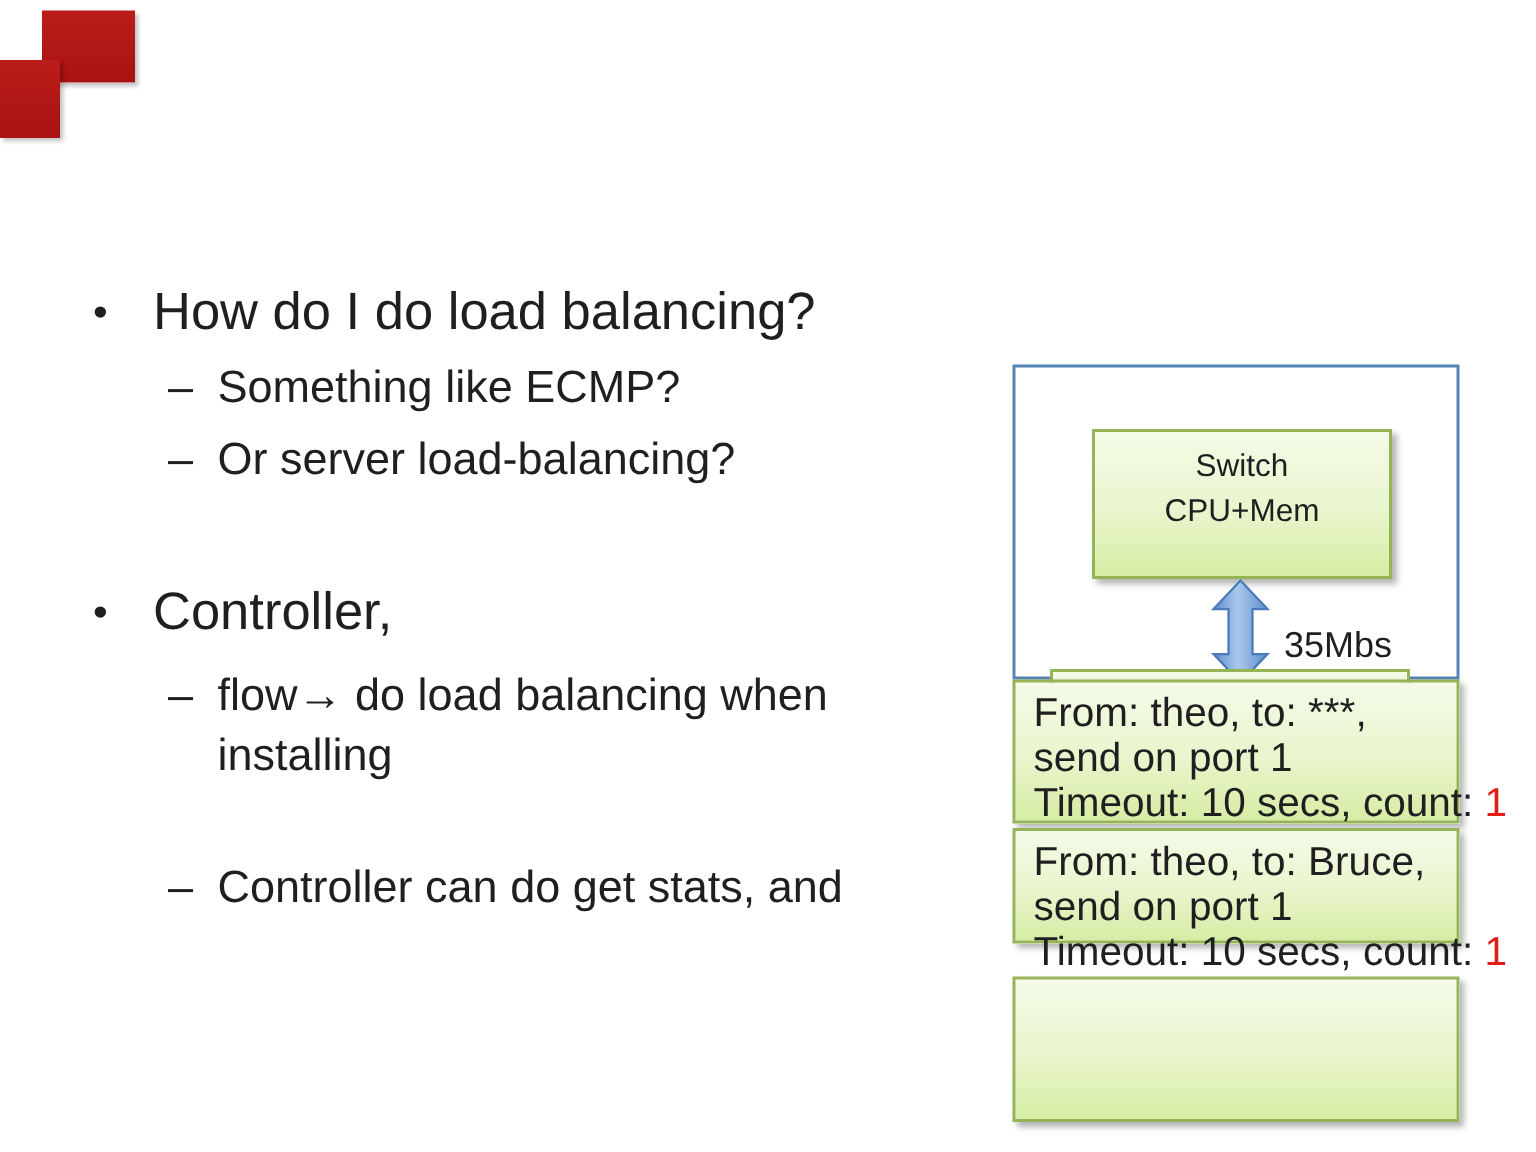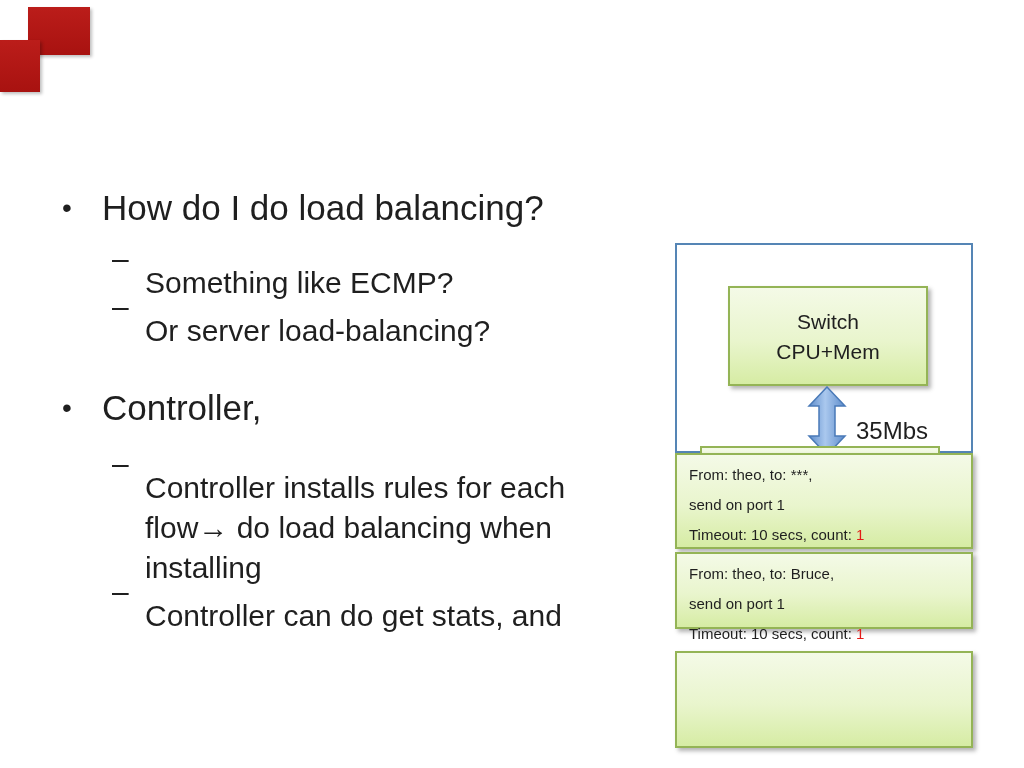--- a/index.html
+++ b/index.html
@@ -17,32 +17,32 @@
 
   
   .bullet{position:absolute;}
   .bullet .marker{position:absolute;left:0;top:0;}
   .bullet .lines > div{white-space:nowrap;}
   .l1{left:62px;font-size:35px;line-height:42px;}
   .l1 .marker{font-size:28px;line-height:42px;}
   .l1 .lines{margin-left:40px;}
   .l2{left:112px;font-size:30px;line-height:40px;}
   .l2 .marker{font-size:30px;line-height:40px;}
-  .l2 .lines{margin-left:33px;margin-top:24px;}
+  .l2 .lines{margin-left:33px;}
 
   
   .outer-box{left:675px;top:243px;width:298px;height:210px;background:#ffffff;
     border:2px solid #5585b5;box-sizing:border-box;}
   .green-box{background:linear-gradient(180deg,#f4fae7 0%,#e9f5cd 55%,#d6eca4 100%);
     border:2px solid #94b456;box-sizing:border-box;
     box-shadow:3px 3px 4px rgba(90,90,90,0.45);}
   .switch-box{left:728px;top:286px;width:200px;height:100px;text-align:center;
-    font-size:21px;line-height:30px;padding-top:19px;}
+    font-size:21px;line-height:30px;padding-top:8px;}
   .hidden-box{left:700px;top:446px;width:240px;height:40px;box-shadow:none;}
-  .flow-box{left:675px;width:298px;font-size:15px;line-height:30px;padding:5px 0 0 12px;}
+  .flow-box{left:675px;width:298px;font-size:27px;line-height:30px;padding:5px 0 0 12px;}
   .flow-box .row{white-space:nowrap;}
   .flow1{top:453px;height:96px;}
   .flow2{top:552px;height:77px;}
   .flow3{top:651px;height:97px;}
   .count-red{color:#e31b17;}
   .arrow-svg{left:803px;top:386px;}
   .arrow-label{left:856px;top:417px;font-size:24px;white-space:nowrap;text-align:right;}
 </style>
 </head>
 <body>
@@ -72,21 +72,20 @@
   </div>
   <div class="bullet l1" style="top:387px">
     <span class="marker">•</span>
     <div class="lines">
         <div>Controller,</div>
       </div>
   </div>
   <div class="bullet l2" style="top:444px">
     <span class="marker">–</span>
     <div class="lines">
-      <div>Controller installs rules for each</div>
       <div>flow→ do load balancing when</div>
       <div>installing</div>
     </div>
   </div>
   <div class="bullet l2" style="top:572px">
     <span class="marker">–</span>
     <div class="lines">
       <div>Controller can do get stats, and</div>
     </div>
   </div>

